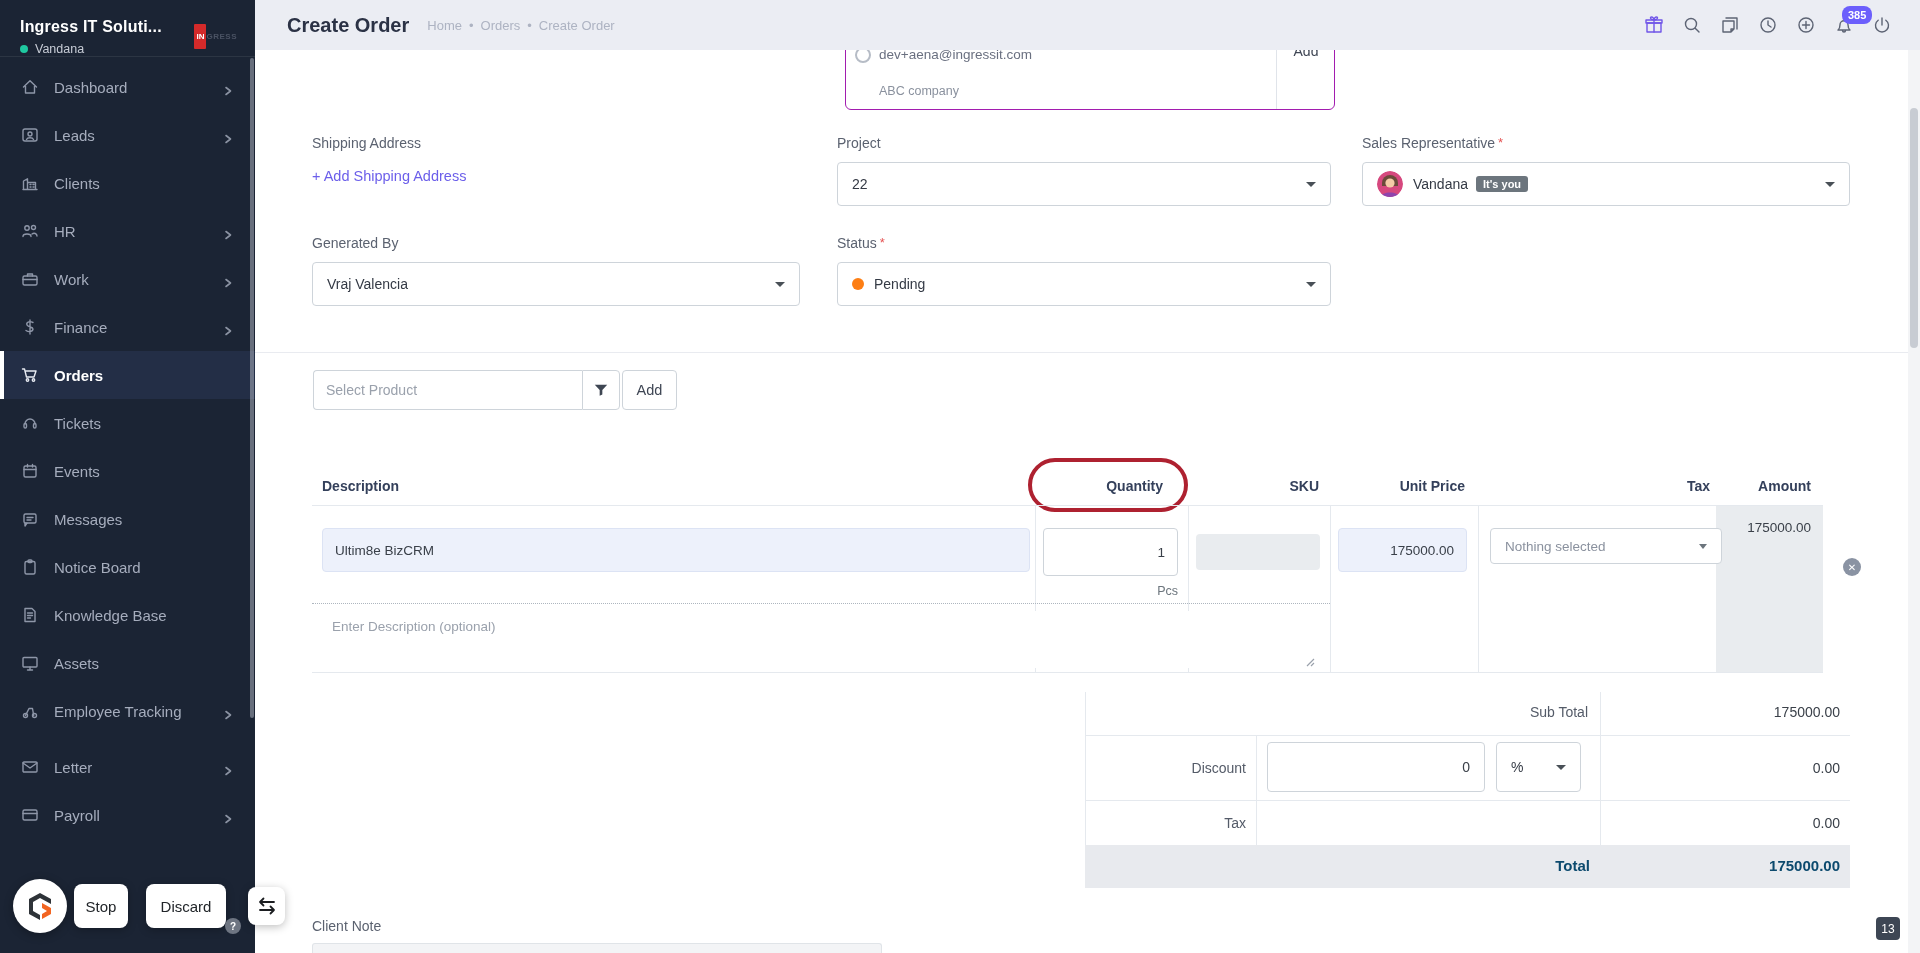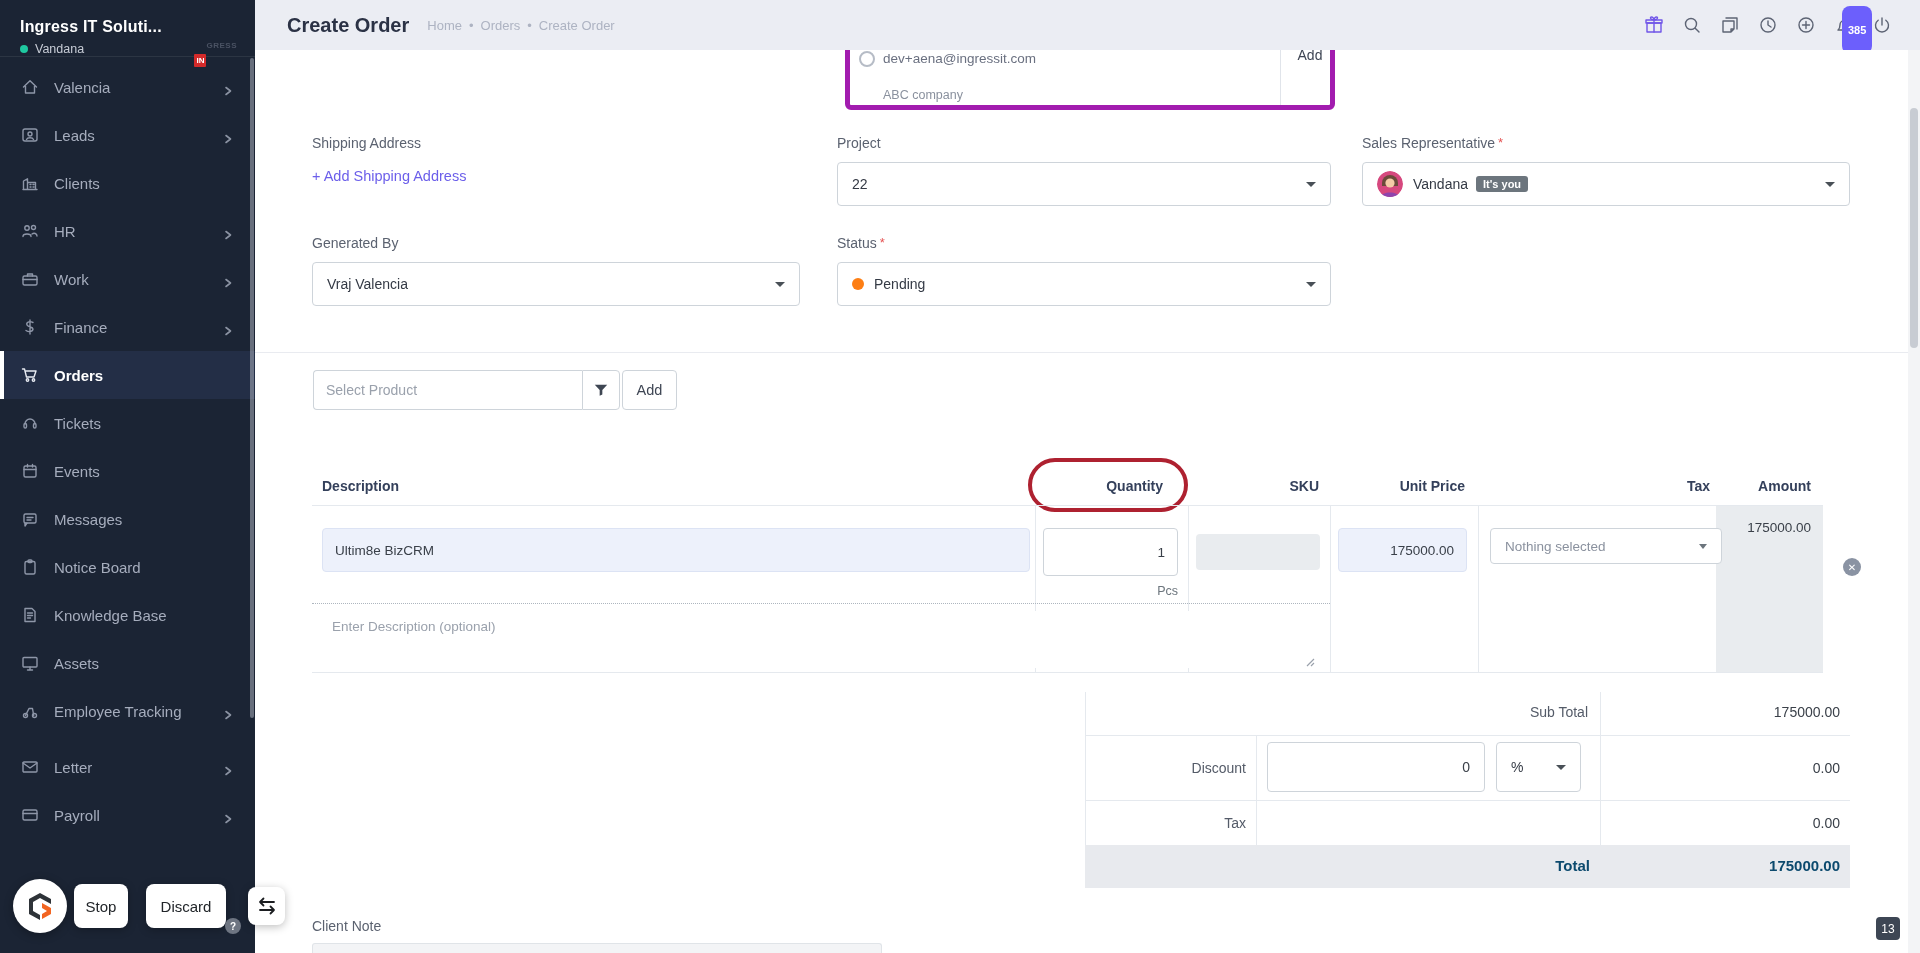--- a/index.html
+++ b/index.html
@@ -7,21 +7,21 @@
   .screen { position:relative; width:1920px; height:953px; overflow:hidden; background:#fff; }
 
   
   .sidebar { position:absolute; left:0; top:0; width:255px; height:953px; background:#1b2434; overflow:hidden; }
   .sb-top { position:relative; height:57px; border-bottom:1px solid rgba(255,255,255,.08); padding:10px 0 0 20px; }
   .sb-company { color:#fff; font-size:16px; font-weight:bold; letter-spacing:.2px;margin-top:8px; }
   .sb-userline { display:flex; align-items:center; gap:7px; margin-top:6px; }
   .sb-dot { width:8px; height:8px; border-radius:50%; background:#1fc8a0; }
   .sb-user { color:#c7ccd6; font-size:12.5px; }
   .sb-minilogo { position:absolute; right:18px; top:24px; font-size:8px; font-weight:bold; display:flex; align-items:center; }
-  .sb-minilogo .in { background:#d42a2a; color:#fff; padding:2px 2px; border-radius:1px;margin-top:30px; }
+  .sb-minilogo .in { background:#d42a2a; color:#fff; padding:8px 2px; border-radius:1px; }
   .sb-minilogo .gress { color:#4a5263; letter-spacing:.5px; }
   .sb-nav { margin-top:6px; }
   .si { position:relative; height:48px; display:flex; align-items:center; cursor:pointer; }
   .si-icon { width:18px; height:18px; margin-left:21px; flex:0 0 18px; display:flex; align-items:center; justify-content:center; }
   .si-icon svg { width:18px; height:18px; stroke:#8e96a8; fill:none; stroke-width:1.4; stroke-linecap:round; stroke-linejoin:round; }
   .si-label { margin-left:15px; font-size:15px; color:#a6adbd; }
   .si-chevron { position:absolute; right:22px; width:10px; height:10px; }
   .si-chevron svg { width:10px; height:10px; stroke:#8b93a3; fill:none; stroke-width:1.6; stroke-linecap:round; stroke-linejoin:round; }
   .si.active { background:#232e46; }
   .si.active::before { content:""; position:absolute; left:0; top:0; bottom:0; width:4px; background:#fff; }
@@ -31,32 +31,32 @@
   .sb-scroll-thumb { position:absolute; right:1px; top:58px; width:4px; height:660px; background:rgba(200,205,215,.45); border-radius:2px; }
 
   
   .topbar { position:absolute; left:255px; top:0; width:1665px; height:50px; background:#ebedf3; display:flex; align-items:center; }
   .page-title { margin-left:32px; font-size:20px; font-weight:bold; color:#2b3245; }
   .breadcrumb { margin-left:18px; font-size:13px; color:#adb3c2; display:flex; gap:7px; align-items:flex-end; }
   .hicons { margin-left:auto; margin-right:28px; display:flex; align-items:center; gap:17px; }
   .hicon { position:relative; width:21px; height:21px; display:flex; align-items:center; justify-content:center; cursor:pointer; }
   .hicon svg { width:20px; height:20px; fill:none; stroke:#5d6474; stroke-width:1.4; stroke-linecap:round; stroke-linejoin:round; }
   .hicon.gift svg { stroke:#7055e8; }
-  .hbadge { position:absolute; top:-9px; left:9px; background:#6c5ffc; color:#fff; font-size:11px; font-weight:bold; padding:18px 6px; border-radius:8px; }
+  .hbadge { position:absolute; top:-9px; left:9px; background:#6c5ffc; color:#fff; font-size:11px; font-weight:bold; padding:3px 6px; border-radius:8px; }
 
   
   .content { position:absolute; left:255px; top:50px; width:1665px; height:903px; background:#fff; overflow:hidden; }
   .abs { position:absolute; }
   .flabel { font-size:14px; color:#5b6270; }
   .req { color:#e55353; font-size:13px; vertical-align:top; margin-left:3px; }
   .select { border:1px solid #ced4da; border-radius:4px; background:#fff; display:flex; align-items:center; padding:0 14px; font-size:14px; color:#343a45; cursor:pointer; }
   .caret { margin-left:auto; width:0; height:0; border-left:5px solid transparent; border-right:5px solid transparent; border-top:5px solid #495057; }
 
   
-  .client-box { left:590px; top:-42px; width:490px; height:102px; background:#fff; border:5px solid #a21caf; border-radius:6px; }
+  .client-box { left:590px; top:-42px; width:490px; height:102px; background:#fff; border:1px solid #a21caf; border-radius:6px; }
   .cb-radio { position:absolute; left:9px; top:38px; width:16px; height:16px; border:2px solid #b6bcc6; border-radius:50%; }
   .cb-email { position:absolute; left:33px; top:37px; font-size:13.5px; color:#6a7080; line-height:18px; }
   .cb-company { position:absolute; left:33px; top:74px; font-size:12.5px; color:#8a919e; line-height:16px; }
   .cb-div { position:absolute; left:430px; top:0; bottom:0; border-left:1px solid #e0e4ea; }
   .cb-add { position:absolute; left:430px; top:34px; width:60px; text-align:center; font-size:14px; color:#3f4654; }
 
   .link-purple { font-size:14.5px; color:#6b5eea; cursor:pointer; }
 
   .avatar { width:26px; height:26px; border-radius:50%; overflow:hidden; flex:0 0 26px; }
   .name { margin-left:10px; font-size:14px; color:#343a45; }
@@ -134,21 +134,21 @@
       </div>
     </div>
     <nav class="sb-nav">
 
       <div class="si">
         <span class="si-icon">
             <svg viewBox="0 0 18 18">
               <path d="M2.5 9 L9 2.8 L15.5 9 M4.5 8 v7 h9 v-7"></path>
             </svg>
           </span>
-        <span class="si-label">Valencia</span>
+        <span class="si-label">Dashboard</span>
         <span class="si-chevron"><svg viewBox="0 0 10 10">
               <polyline points="3,1.5 7.5,5 3,8.5"></polyline>
             </svg></span>
       </div>
       <div class="si">
         <span class="si-icon">
             <svg viewBox="0 0 18 18">
               <rect x="2" y="3" width="14" height="12" rx="2"></rect>
               <circle cx="9" cy="8" r="2"></circle>
               <path d="M5.5 13.5 c1-2.4 6-2.4 7 0"></path>

